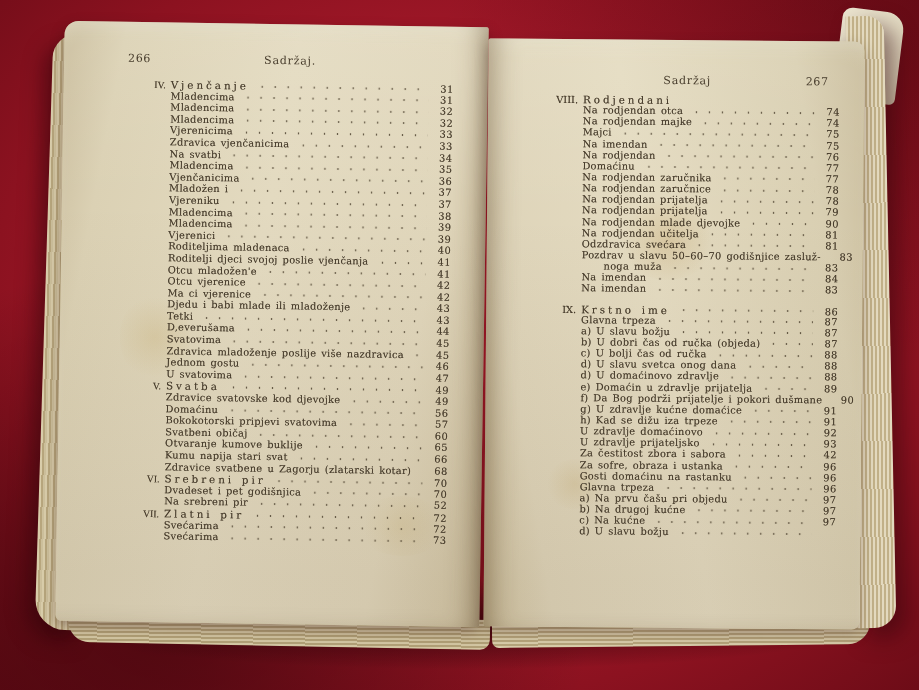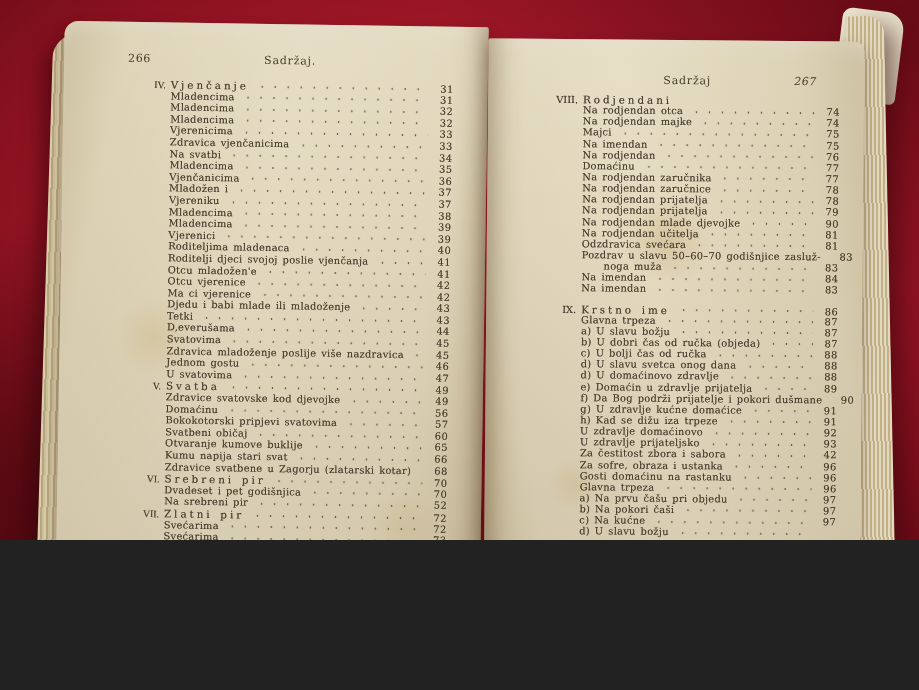--- a/index.html
+++ b/index.html
@@ -1,17 +1,17 @@
 <!DOCTYPE html>
 <html><head>
 <meta charset="utf-8">
 <style>
   html,body { margin:0; padding:0; background:#222; }
   .photo {
-    position:relative; width:919px; height:540px; overflow:hidden;
+    position:relative; width:919px; height:690px; overflow:hidden;
     background:
       radial-gradient(ellipse at 18% 88%, rgba(30,0,4,.55) 0%, rgba(30,0,4,0) 40%),
       radial-gradient(ellipse at 95% 8%, rgba(60,4,10,.35) 0%, rgba(60,4,10,0) 35%),
       radial-gradient(ellipse at 50% 45%, #b82031 0%, #a5192a 42%, #8c1220 72%, #6d0c17 100%);
     font-family:"DejaVu Serif", serif;
   }
   .book-shadow { position:absolute; left:50px; top:580px; width:820px; height:90px;
     background:radial-gradient(ellipse at 50% 50%, rgba(25,0,4,.65), rgba(25,0,4,0) 70%); }
 
   
@@ -51,21 +51,21 @@
 
   .stain { position:absolute; border-radius:50%; pointer-events:none; }
 
   .content-left { position:absolute; left:0; top:30px; right:0; }
   .content-right { position:absolute; left:0; top:34px; right:0; }
 
   .hdr { display:flex; align-items:baseline; font-size:11px; letter-spacing:.6px; }
   .hdr-left { padding:0 36px 0 64px; margin-bottom:13px; }
   .hdr-right { padding:0 24px 0 46px; margin-bottom:7px; }
   .folio { width:46px; flex:none; }
-  .folio-r { text-align:left;font-style:italic; }
+  .folio-r { text-align:center; }
   .hdr-title { flex:1; text-align:center; letter-spacing:.8px; }
 
   .rows-left  { padding:0 34px 0 62px; font-size:9.8px; }
   .rows-right { padding:0 24px 0 44px; font-size:9.8px; }
   .row { display:flex; align-items:baseline; white-space:nowrap; }
   .rows-left  .row { height:11.6px; }
   .rows-right .row { height:11.15px; }
   .numeral { flex:none; text-align:right; padding-right:5px; }
   .rows-left  .numeral { width:40px;font-family:Liberation Serif, serif; }
   .rows-right .numeral { width:46px; }
@@ -570,21 +570,21 @@
             <span class="pagenum">96</span>
           </div>
           <div class="row">
             <span class="numeral"></span>
             <span class="label">a) Na prvu čašu pri objedu</span>
             <span class="leader"></span>
             <span class="pagenum">97</span>
           </div>
           <div class="row">
             <span class="numeral"></span>
-            <span class="label">b) Na pokori čaši</span>
+            <span class="label">b) Na drugoj kućne</span>
             <span class="leader"></span>
             <span class="pagenum">97</span>
           </div>
           <div class="row">
             <span class="numeral"></span>
             <span class="label">c) Na kućne</span>
             <span class="leader"></span>
             <span class="pagenum">97</span>
           </div>
           <div class="row">

